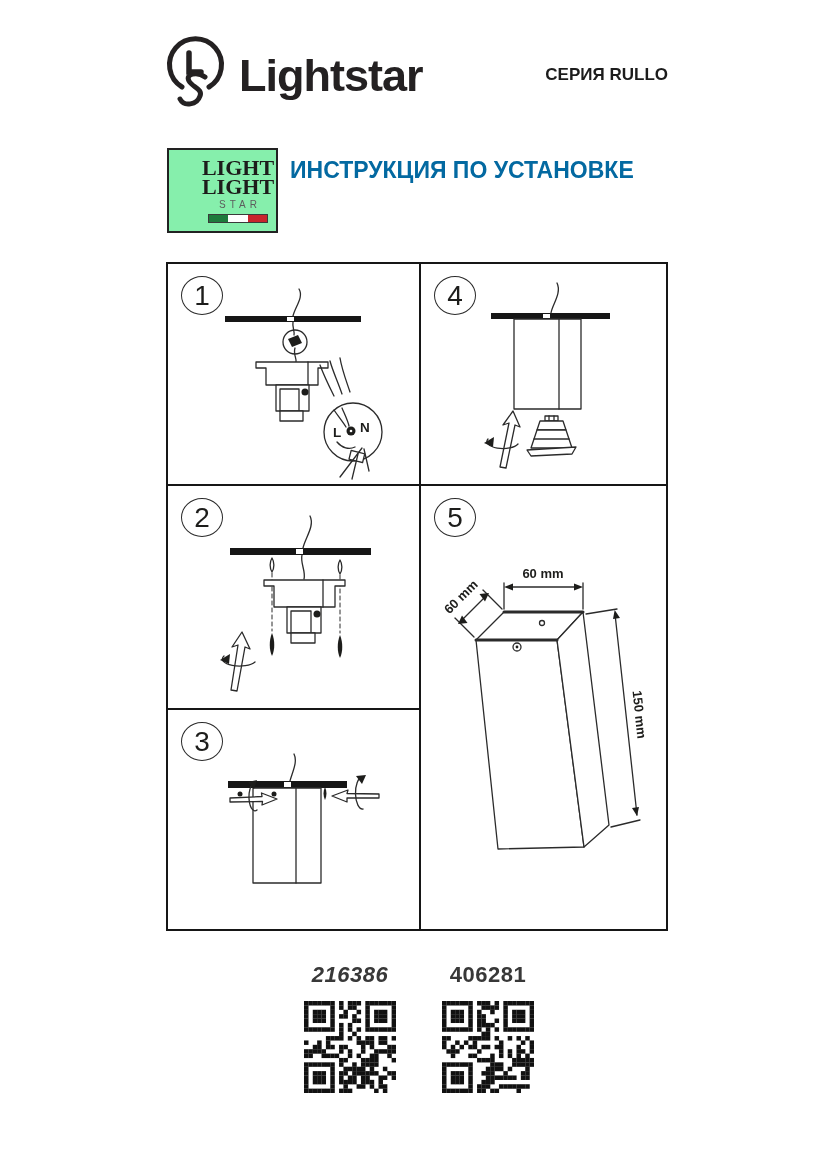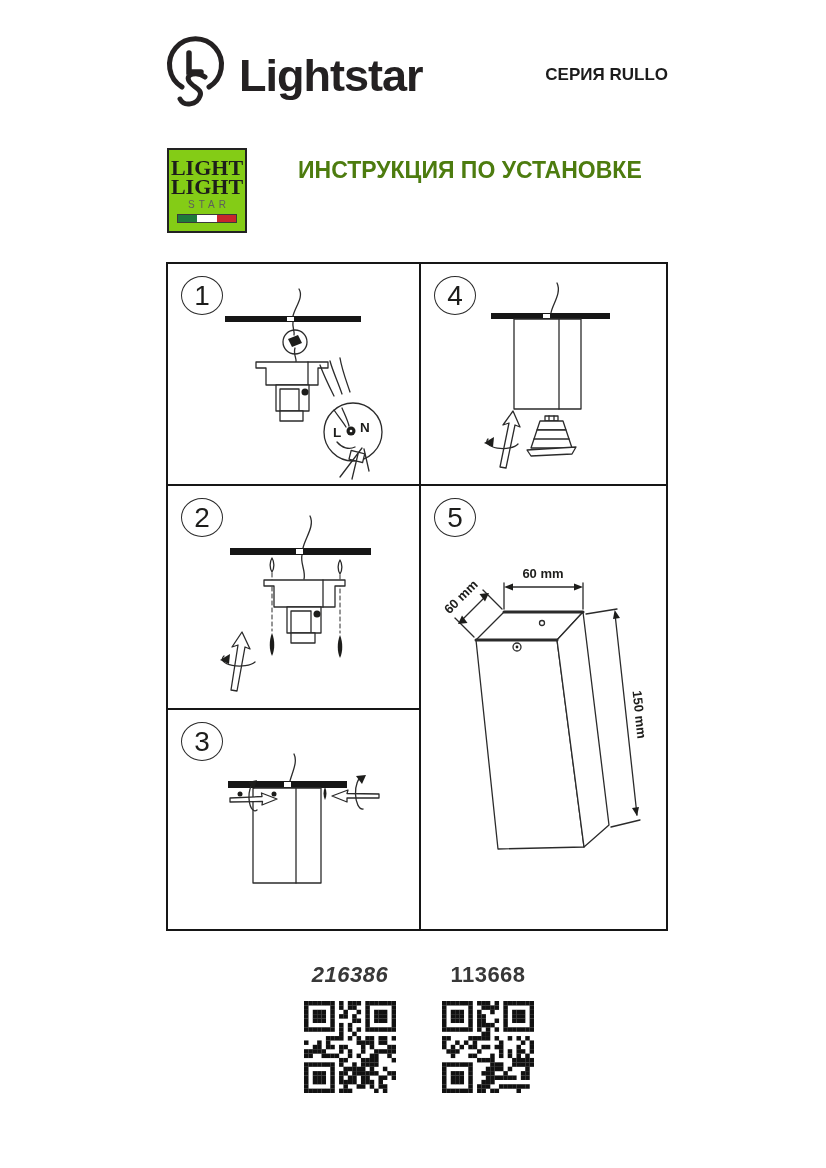--- a/index.html
+++ b/index.html
@@ -10,28 +10,28 @@
   .brand{position:absolute;left:163px;top:36px;display:flex;align-items:flex-start;}
   .brand-mark{width:66px;height:86px;}
   .brand-word{margin-left:10px;margin-top:14px;font-size:45px;font-weight:bold;
               letter-spacing:-1px;color:#242122;}
   .series{position:absolute;right:158px;top:60px;text-align:right;
           font-size:17px;font-weight:bold;line-height:29px;color:#1c1c1c;}
 
   
   .group-logo{position:absolute;left:167px;top:148px;width:76px;height:81px;
               border:2px solid #222;display:flex;flex-direction:column;
-              align-items:center;justify-content:center;background:#84cc16;}
+              align-items:center;justify-content:center;background:#86efac;padding-left:31px;}
   .gl-word{font-family:"Liberation Serif",serif;font-weight:bold;font-size:22px;
            line-height:19px;letter-spacing:0;color:#1d1d1b;}
   .gl-group{font-size:10px;letter-spacing:4px;color:#5d5d5d;margin:3px 0 4px 4px;}
   .gl-flag{width:58px;height:7px;border:1px solid #3a3a3a;display:flex;}
   .gl-flag span{flex:1;}
-  .instr-title{position:absolute;left:298px;top:153px;width:374px;
-               font-size:23px;font-weight:bold;line-height:35px;color:#4d7c0f;}
+  .instr-title{position:absolute;left:290px;top:153px;width:374px;
+               font-size:23px;font-weight:bold;line-height:35px;color:#0369a1;}
   .instr-line{text-align:justify;text-align-last:justify;white-space:nowrap;
               display:block;width:100%;}
   .instr-line::after{content:"";display:inline-block;width:100%;}
 
   
   .grid{position:absolute;left:166px;top:262px;width:498px;height:665px;
         border:2px solid #161616;display:flex;background:#fff;}
   .col-left{width:251px;border-right:2px solid #161616;display:flex;flex-direction:column;}
   .col-right{flex:1;display:flex;flex-direction:column;}
   .panel{position:relative;background:#fff;}
@@ -467,21 +467,21 @@
         <rect x="74.48" y="83.24" width="4.50" height="4.50"></rect>
         <rect x="78.86" y="83.24" width="4.50" height="4.50"></rect>
         <rect x="35.05" y="87.62" width="4.50" height="4.50"></rect>
         <rect x="39.43" y="87.62" width="4.50" height="4.50"></rect>
         <rect x="43.81" y="87.62" width="4.50" height="4.50"></rect>
         <rect x="70.10" y="87.62" width="4.50" height="4.50"></rect>
         <rect x="78.86" y="87.62" width="4.50" height="4.50"></rect>
       </svg>
   </figure>
   <figure class="qr-fig qr-2" style="margin:0;">
-    <div class="qr-label">113668</div>
+    <div class="qr-label">406281</div>
     <svg class="qr-svg" viewBox="0 0 92 92">
         <rect x="0.00" y="0.00" width="4.50" height="4.50"></rect>
         <rect x="4.38" y="0.00" width="4.50" height="4.50"></rect>
         <rect x="8.76" y="0.00" width="4.50" height="4.50"></rect>
         <rect x="13.14" y="0.00" width="4.50" height="4.50"></rect>
         <rect x="17.52" y="0.00" width="4.50" height="4.50"></rect>
         <rect x="21.90" y="0.00" width="4.50" height="4.50"></rect>
         <rect x="26.29" y="0.00" width="4.50" height="4.50"></rect>
         <rect x="0.00" y="4.38" width="4.50" height="4.50"></rect>
         <rect x="26.29" y="4.38" width="4.50" height="4.50"></rect>

